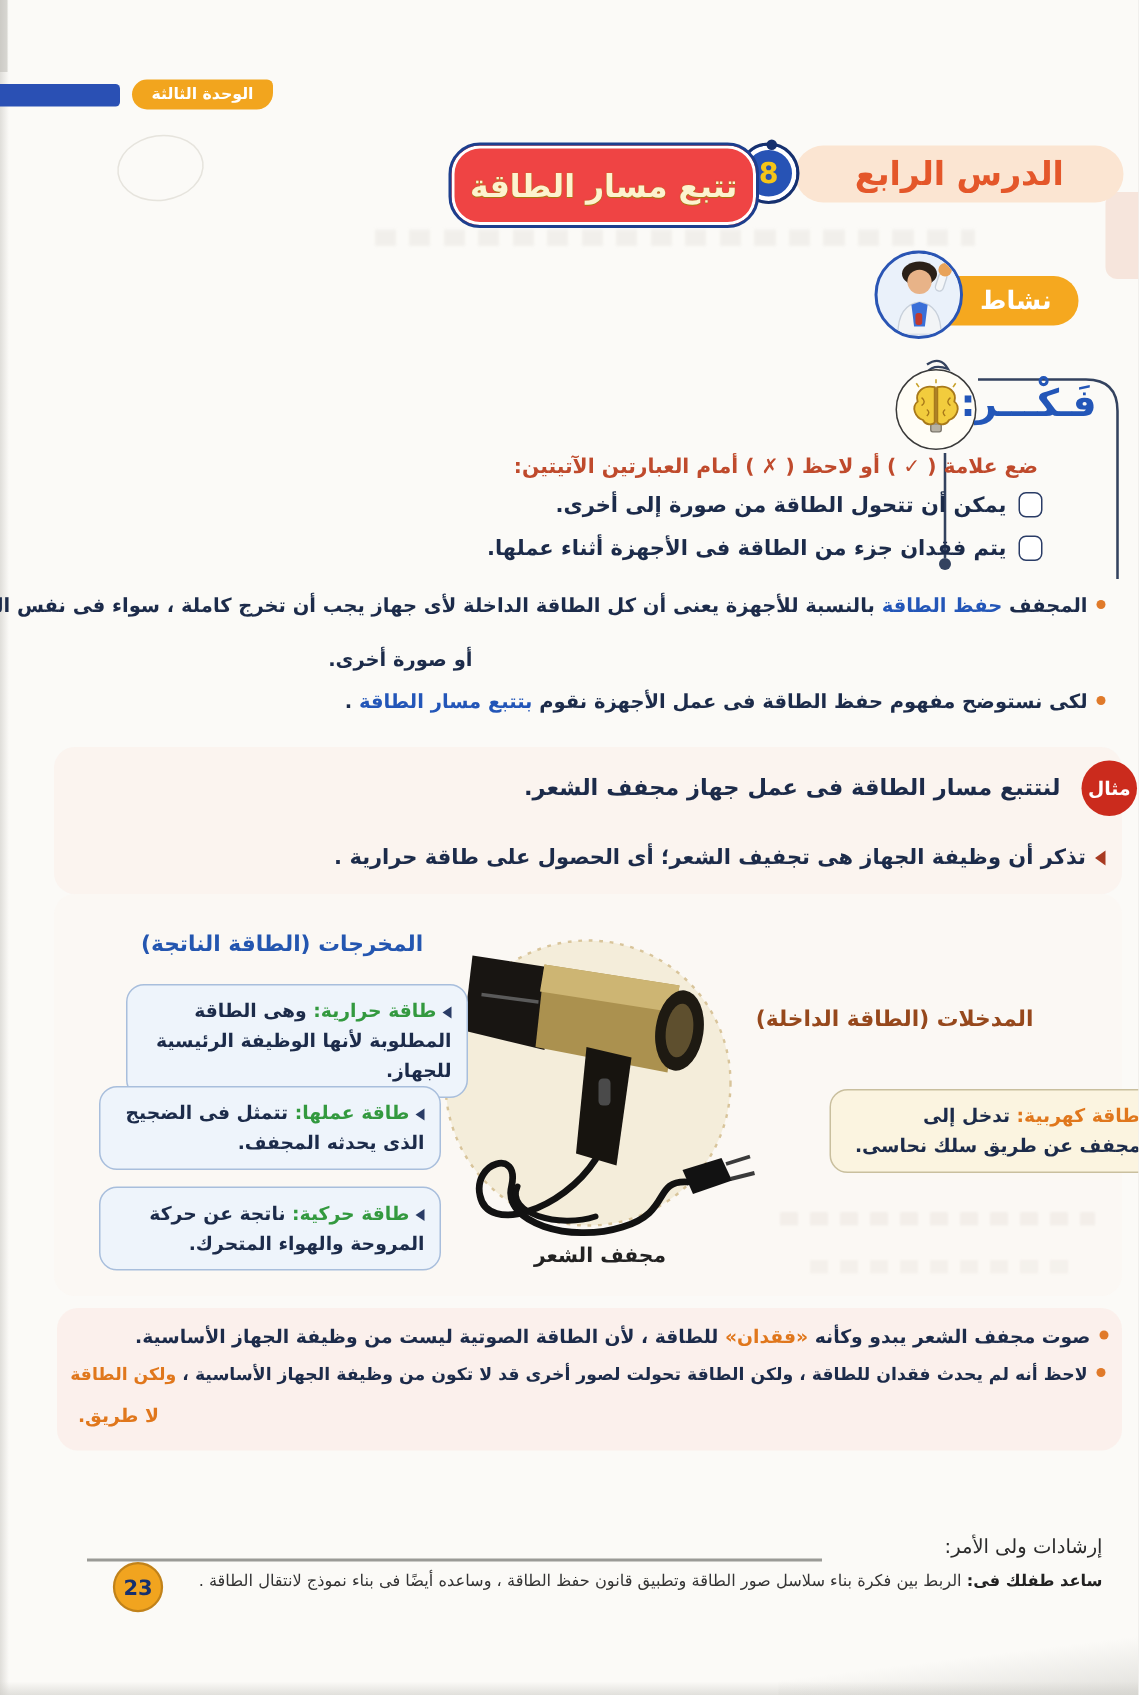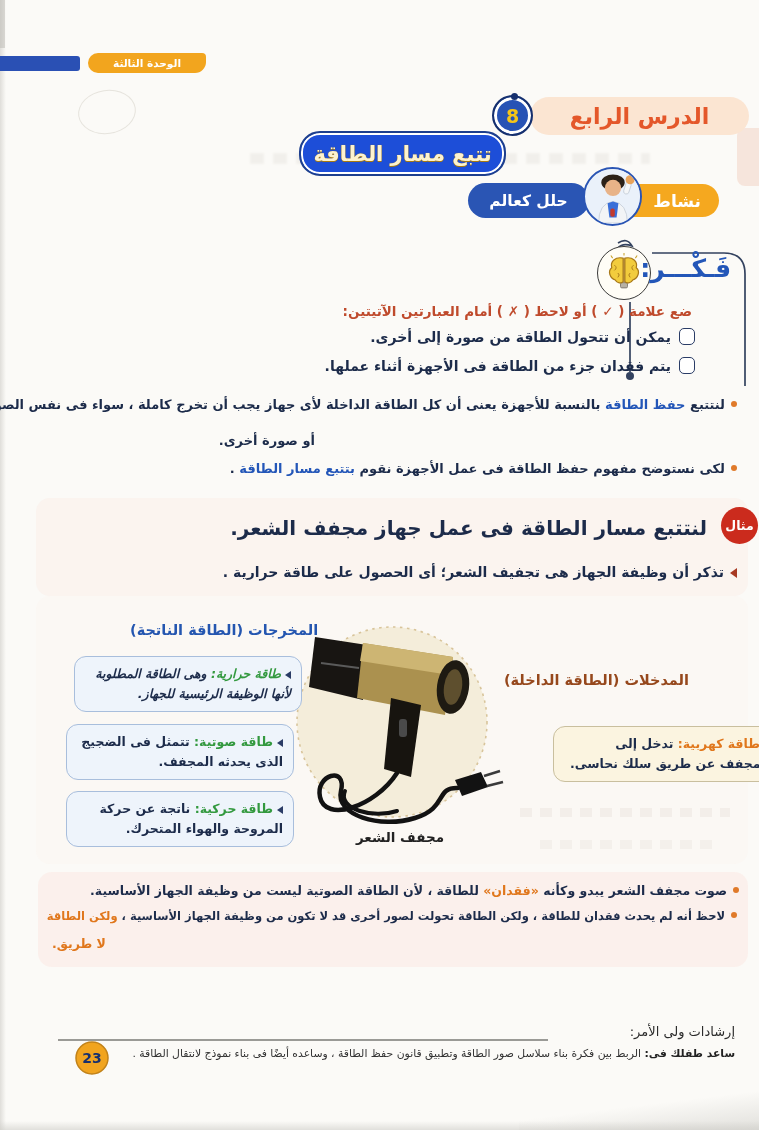--- a/index.html
+++ b/index.html
@@ -16,30 +16,30 @@
   .ghost-line{left:250px;top:153px;width:400px;height:11px;background:repeating-linear-gradient(90deg,#d6d2cb 0 14px,transparent 14px 23px);opacity:.25;filter:blur(1px);}
   .ghost-tab{left:737px;top:128px;width:26px;height:58px;background:#f3d7c9;border-radius:8px 0 0 8px;opacity:.6;}
   .band-example{left:36px;top:498px;width:712px;height:98px;background:#fbeee7;border-radius:14px;opacity:.5;}
   .band-diagram{left:36px;top:596px;width:712px;height:268px;background:#fcf4ee;border-radius:14px;opacity:.35;}
   .band-notes{left:38px;top:872px;width:710px;height:95px;background:#fbeee8;border-radius:14px;opacity:.8;}
   .ghost-r1{left:520px;top:808px;width:210px;height:9px;background:repeating-linear-gradient(90deg,#d8cfc6 0 12px,transparent 12px 20px);opacity:.22;filter:blur(.7px);}
   .ghost-r2{left:540px;top:840px;width:180px;height:9px;background:repeating-linear-gradient(90deg,#d8cfc6 0 12px,transparent 12px 20px);opacity:.18;filter:blur(.7px);}
 
   
   .topbar{left:0;top:56px;width:80px;height:15px;background:#2a50b4;border-radius:0 3px 3px 0;}
-  .unit-flag{left:88px;top:53px;width:118px;height:20px;background:#f2a51e;border-radius:10px 4px 11px 10px;display:flex;align-items:center;justify-content:center;}
+  .unit-flag{left:88px;top:53px;width:94px;height:20px;background:#f2a51e;border-radius:10px 4px 11px 10px;display:flex;align-items:center;justify-content:center;}
   .unit-flag span{color:#fff;font-size:10.5px;font-weight:700;}
 
   
   .lesson-name{left:530px;top:97px;width:219px;height:38px;background:#fbe5d2;border-radius:19px;display:flex;align-items:center;justify-content:center;text-align:center;}
   .lesson-name span{color:#e4572a;font-size:22px;font-weight:700;}
   .lesson-num{left:492px;top:95px;width:41px;height:41px;background:#2753b5;border:2px solid #16306e;border-radius:50%;box-shadow:inset 0 0 0 3px #ffffff;display:flex;align-items:center;justify-content:center;}
   .lesson-num span{color:#f5c518;font-size:19px;font-weight:700;}
   .lesson-num::after{content:"";position:absolute;top:-4px;left:17px;width:7px;height:7px;background:#16306e;border-radius:50%;}
-  .lesson-title{left:299px;top:95px;width:207px;height:45px;background:#1d4ed8;border:2.5px solid #1d3f8e;border-radius:21px;box-shadow:inset 0 0 0 2px #fff;display:flex;align-items:center;justify-content:center;margin-top:36px;}
+  .lesson-title{left:299px;top:95px;width:207px;height:57px;background:#ef4444;border:2.5px solid #1d3f8e;border-radius:21px;box-shadow:inset 0 0 0 2px #fff;display:flex;align-items:center;justify-content:center;}
   .lesson-title span{color:#fdf3cf;font-size:21px;font-weight:700;text-shadow:0 0 1px #a87a10,0 1px 0 #a87a10;}
 
   
   .act-yellow{left:586px;top:184px;width:133px;height:33px;background:#f5a81f;border-radius:17px;display:flex;align-items:center;justify-content:flex-start;padding-right:18px;}
   .act-yellow span{color:#fff;font-size:17px;font-weight:700;}
   .act-blue{left:468px;top:183px;width:121px;height:35px;background:#2a55b4;border-radius:18px;display:flex;align-items:center;justify-content:center;}
   .act-blue span{color:#fff;font-size:15.5px;font-weight:700;}
   .act-avatar{left:583px;top:167px;width:59px;height:59px;border-radius:50%;border:2.5px solid #2a55b4;background:#eaf1fa;overflow:hidden;}
 
   
@@ -55,33 +55,33 @@
   
   .dot{display:inline-block;width:6px;height:6px;border-radius:50%;background:#e07a2a;margin-left:6px;vertical-align:2px;}
   .p1{right:22px;top:397px;white-space:nowrap;font-size:13px;font-weight:700;color:#1c2b4a;}
   .p1 .term,.p2 .term{color:#2356b8;}
   .p1cont{right:444px;top:433px;white-space:nowrap;font-size:13px;font-weight:700;color:#1c2b4a;}
   .p2{right:22px;top:461px;white-space:nowrap;font-size:13px;font-weight:700;color:#1c2b4a;}
 
   
   .ex-badge{left:721px;top:507px;width:37px;height:37px;background:#cb2b1d;border-radius:50%;display:flex;align-items:center;justify-content:center;}
   .ex-badge span{color:#fff;font-size:12.5px;font-weight:700;}
-  .ex-text{right:52px;top:516px;white-space:nowrap;color:#1c2b4a;font-size:20px;font-weight:700;}
+  .ex-text{right:52px;top:516px;white-space:nowrap;color:#1c2b4a;font-size:15px;font-weight:700;}
   .tri{display:inline-block;width:0;height:0;border-top:5px solid transparent;border-bottom:5px solid transparent;border-right:7px solid #a83a22;margin-left:6px;vertical-align:-1px;}
   .reminder{right:22px;top:564px;white-space:nowrap;color:#1c2b4a;font-size:14px;font-weight:700;}
 
   
-  .out-heading{left:94px;top:622px;color:#2456b0;font-size:14.5px;font-weight:700;white-space:nowrap;margin-left:36px;}
+  .out-heading{left:94px;top:622px;color:#2456b0;font-size:14.5px;font-weight:700;white-space:nowrap;}
   .in-heading{right:70px;top:672px;color:#96481c;font-size:14.5px;font-weight:700;white-space:nowrap;}
   .ecard{width:228px;background:#eef4fb;border:1px solid #a8bedc;border-radius:12px;padding:7px 10px;line-height:1.6;font-size:12.5px;font-weight:700;color:#1c2b4a;text-align:right;}
   .ecard .term{font-weight:700;}
   .ecard .tri{border-right-color:#2a3c66;border-top-width:4px;border-bottom-width:4px;border-right-width:6px;margin-left:4px;}
   .green{color:#33993f;}
   .orange{color:#e0771c;}
-  .ob1{left:74px;top:656px;font-style:italic;}
+  .ob1{left:84px;top:656px;}
   .ob2{left:66px;top:724px;}
   .ob3{left:66px;top:791px;}
   .ibox{left:505px;top:726px;background:#fbf4e0;border-color:#c9bf9e;margin-left:48px;}
   .fig-caption{left:330px;top:829px;width:140px;text-align:center;color:#222;font-size:13.5px;font-weight:700;}
 
   
   .note{white-space:nowrap;color:#1c2b4a;font-weight:700;}
   .note .hl{color:#e0771c;}
   .note1{right:20px;top:883px;font-size:12.5px;}
   .note2{right:22px;top:909px;font-size:11.5px;}
@@ -122,23 +122,20 @@
   </div>
   <div class="abs lesson-num">
     <span>8</span>
   </div>
   <div class="abs lesson-title">
     <span>تتبع مسار الطاقة</span>
   </div>
 
   <div class="abs act-yellow">
     <span>نشاط</span>
-  </div>
-  <div class="abs act-blue">
-    <span>حلل كعالم</span>
   </div>
   <div class="abs act-avatar">
     <svg width="54" height="54" viewBox="0 0 60 60">
       <circle cx="30" cy="30" r="30" fill="#eaf1fa"></circle>
       <rect x="43" y="14" width="6" height="14" rx="3" transform="rotate(18 46 21)" fill="#f4f6f8" stroke="#c8d0da" stroke-width="1"></rect>
       <circle cx="49" cy="12" r="5" fill="#e8a35a"></circle>
       <ellipse cx="30" cy="15" rx="13" ry="9" fill="#2b2118"></ellipse>
       <circle cx="30" cy="21" r="9" fill="#e8b388"></circle>
       <path d="M14,60 Q14,38 30,36 Q46,38 46,60 Z" fill="#f2f4f6" stroke="#c8d0da" stroke-width="1"></path>
       <path d="M24,38 L30,36 L36,38 L34,54 L26,54 Z" fill="#3a6fd8"></path>
@@ -167,21 +164,21 @@
   <div class="abs stmt stmt-1">
     <span class="chk"></span>
     <span>يمكن أن تتحول الطاقة من صورة إلى أخرى.</span>
   </div>
   <div class="abs stmt stmt-2">
     <span class="chk"></span>
     <span>يتم فقدان جزء من الطاقة فى الأجهزة أثناء عملها.</span>
   </div>
 
   <div class="abs p1">
-    <span class="dot"></span><span>لنتتبع </span><span class="term">حفظ الطاقة</span><span> بالنسبة للأجهزة يعنى أن كل الطاقة الداخلة لأى جهاز يجب أن تخرج كاملة ، سواء فى نفس الصورة</span>
+    <span class="dot"></span><span>المجفف </span><span class="term">حفظ الطاقة</span><span> بالنسبة للأجهزة يعنى أن كل الطاقة الداخلة لأى جهاز يجب أن تخرج كاملة ، سواء فى نفس الصورة</span>
   </div>
   <div class="abs p1cont">أو صورة أخرى.</div>
   <div class="abs p2">
     <span class="dot"></span><span>لكى نستوضح مفهوم حفظ الطاقة فى عمل الأجهزة نقوم </span><span class="term">بتتبع مسار الطاقة</span><span> .</span>
   </div>
 
   <div class="abs ex-badge">
     <span>مثال</span>
   </div>
   <div class="abs ex-text">لنتتبع مسار الطاقة فى عمل جهاز مجفف الشعر.</div>
@@ -205,21 +202,21 @@
     <line x1="199" y1="181" x2="215" y2="176" stroke="#3a3a3a" stroke-width="2.6"></line>
     <line x1="202" y1="191" x2="218" y2="187" stroke="#3a3a3a" stroke-width="2.6"></line>
   </svg>
   <div class="abs fig-caption">مجفف الشعر</div>
 
   <div class="abs out-heading">المخرجات (الطاقة الناتجة)</div>
   <div class="abs ecard ob1">
     <span class="tri"></span><span class="term green">طاقة حرارية:</span><span> وهى الطاقة المطلوبة لأنها الوظيفة الرئيسية للجهاز.</span>
   </div>
   <div class="abs ecard ob2">
-    <span class="tri"></span><span class="term green">طاقة صوتية:</span><span> تتمثل فى الضجيج الذى يحدثه المجفف.</span>
+    <span class="tri"></span><span class="term green">طاقة عملها:</span><span> تتمثل فى الضجيج الذى يحدثه المجفف.</span>
   </div>
   <div class="abs ecard ob3">
     <span class="tri"></span><span class="term green">طاقة حركية:</span><span> ناتجة عن حركة المروحة والهواء المتحرك.</span>
   </div>
 
   <div class="abs in-heading">المدخلات (الطاقة الداخلة)</div>
   <div class="abs ecard ibox">
     <span class="tri"></span><span class="term orange">طاقة كهربية:</span><span> تدخل إلى المجفف عن طريق سلك نحاسى.</span>
   </div>
 

